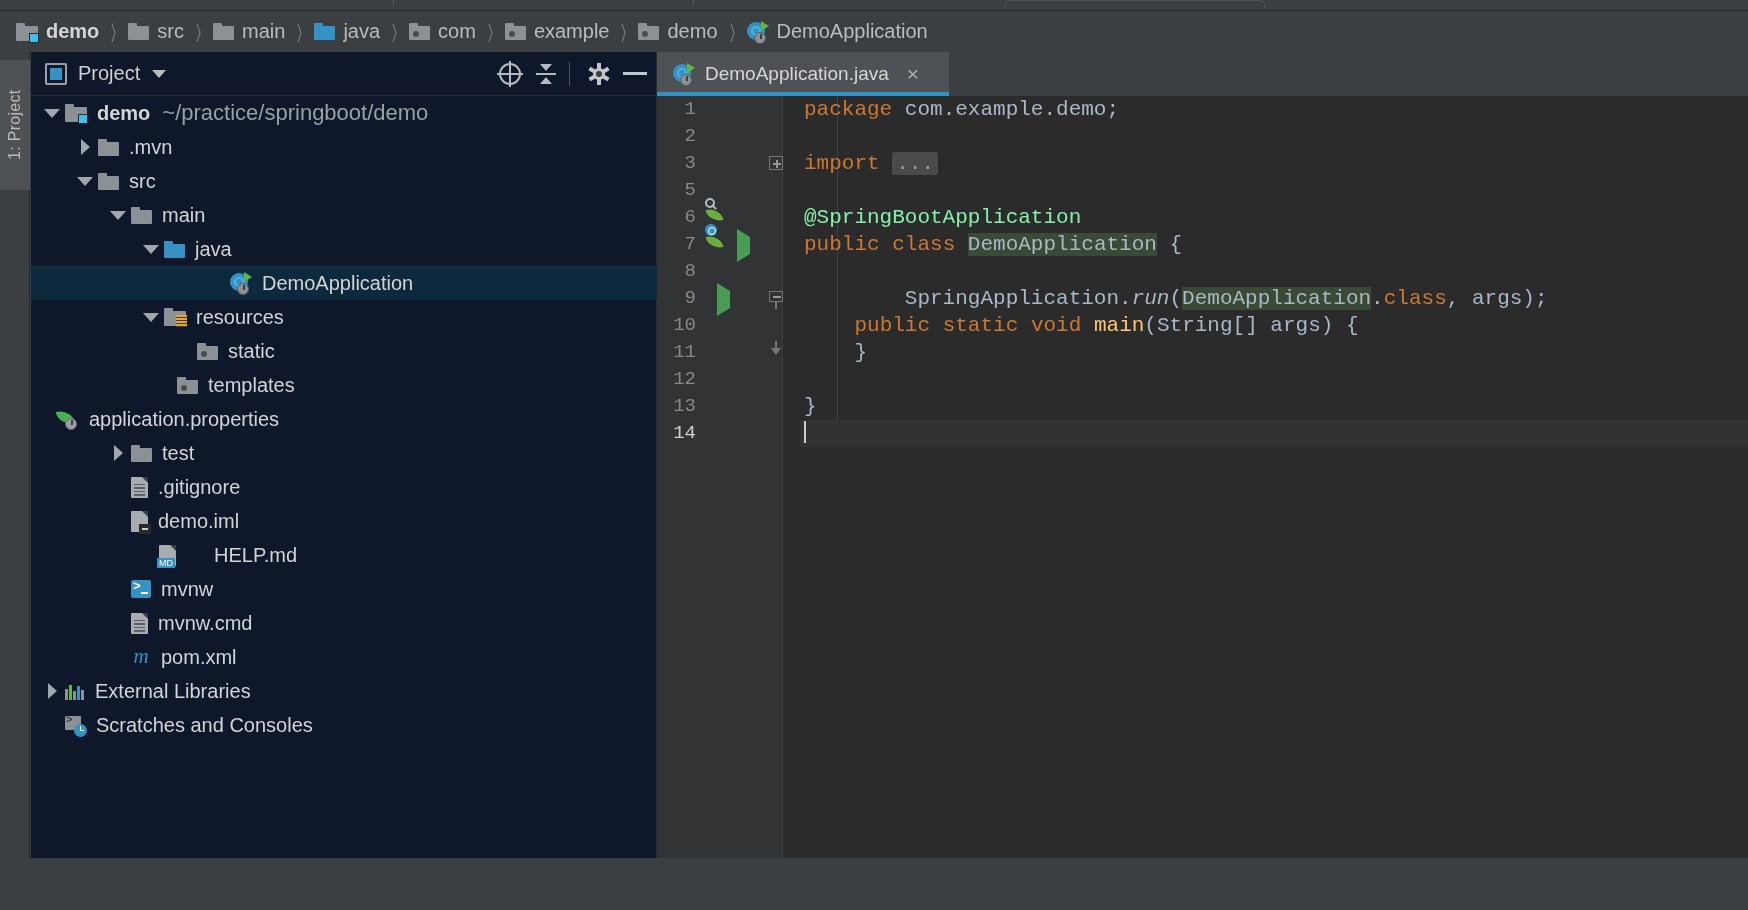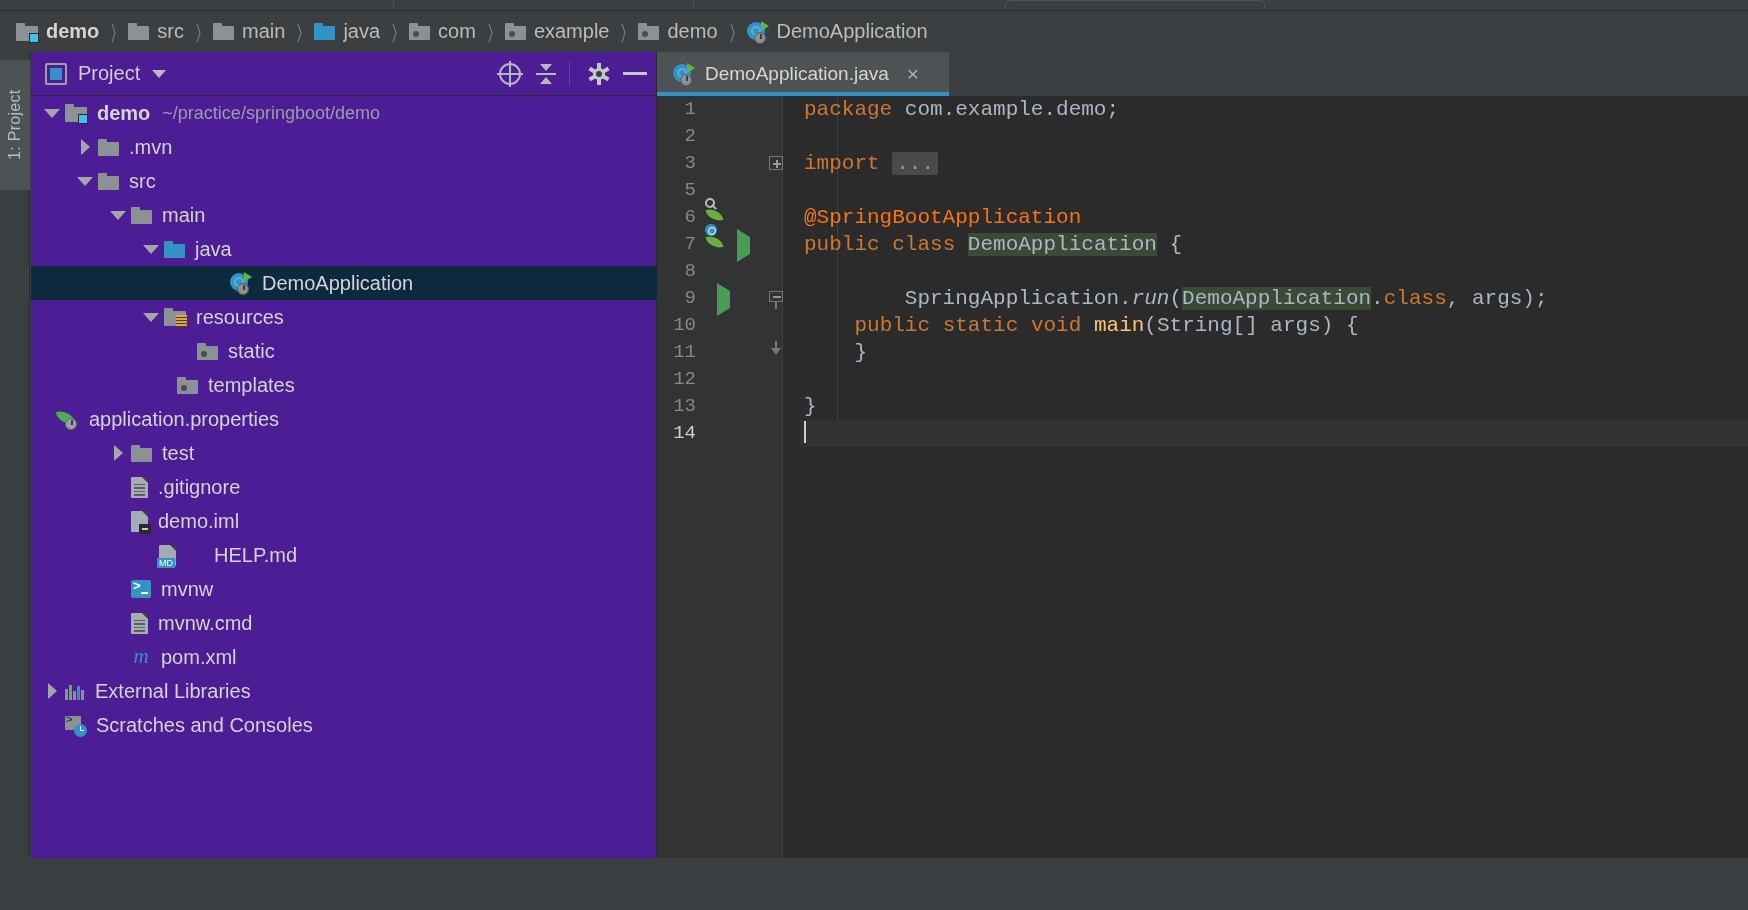--- a/index.html
+++ b/index.html
@@ -119,21 +119,21 @@
     color: #bbbbbb; font-size: 16px;
     writing-mode: vertical-rl; transform: rotate(180deg);
     display: flex; align-items: center; justify-content: center;
     background: #4e5254;
     letter-spacing: 0.3px;
   }
 
   
   .project-panel {
     position: absolute; left: 31px; top: 52px; width: 626px; height: 806px;
-    background: #4c1d95; border-right: 1px solid #2b2b2b;
+    background: #0f172a; border-right: 1px solid #2b2b2b;
   }
   .panel-header {
     position: relative; height: 44px; display: flex; align-items: center;
     padding: 0 6px 0 14px; border-bottom: 1px solid #2b2b2b;
   }
   .panel-header .ph-icon {
     width: 22px; height: 22px; border: 2px solid #9aa0a6; border-radius: 2px;
     display:flex; align-items:center; justify-content:center;
   }
   .panel-header .ph-icon i { width:12px; height:12px; background:#3592c4; display:block; }
@@ -163,21 +163,21 @@
   .tree { position:absolute; left:0; top:44px; width:626px; height:762px; overflow:hidden; }
   .tree-row {
     display:flex; align-items:center; height:34px; padding-right:6px; white-space:nowrap;
   }
   .tree-row.selected { background:#0d293e; }
   .tw { width:26px; flex:0 0 26px; display:flex; align-items:center; justify-content:center; }
   .tw .tri-down { width:0;height:0;border-left:8px solid transparent;border-right:8px solid transparent;border-top:9px solid #a2a7ab; }
   .tw .tri-right { width:0;height:0;border-top:8px solid transparent;border-bottom:8px solid transparent;border-left:9px solid #a2a7ab; }
   .tree-label { font-size: 20px; color: #d2d4d5; margin-left: 10px; }
   .tree-label.bold { font-weight: bold; }
-  .tree-sub { font-size: 18px; color: #9a9fa3; margin-left: 12px; }
+  .tree-sub { font-size: 22px; color: #9a9fa3; margin-left: 12px; }
 
   
   .editor-area {
     position:absolute; left:657px; top:52px; width:1091px; height:858px; background:#2b2b2b;
   }
   .tab-bar { position:relative; height:44px; background:#3c3f41; display:flex; }
   .editor-tab {
     position:relative; display:flex; align-items:center; height:44px; padding:0 14px 0 16px;
     background:#4e5254; min-width: 292px;
   }
@@ -220,21 +220,21 @@
   .fold-end .tail{ position:absolute;left:6px;top:0;width:1.5px;height:9px;background:#777;}
   .fold-end .arw{ position:absolute;left:2px;top:7px;width:0;height:0;border-left:5px solid transparent;border-right:5px solid transparent;border-top:7px solid #777;}
 
   .gutter-stripe { position:absolute; left:126px; top:0; width:17px; height:814px; background:#2b2b2b; }
 
   .code { position:absolute; left:143px; top:0; right:0; height:814px;
     font-family:"Liberation Mono", monospace; font-size:21px; line-height:27px; }
   .cline { height:27px; white-space:pre; color:#a9b7c6; padding-left:4px; }
   .cline.cur { background:#323232; }
   .kw { color:#cc7832; }
-  .ann { color:#f97316; }
+  .ann { color:#86efac; }
   .cls-hl { background:#3a4a35; }
   .mth { color:#ffc66d; }
   .ital { font-style: italic; }
   .fold-dots { background:#4a4a4a; color:#9a9a9a; padding:0 4px; border-radius:2px; }
   .caret-bar { display:inline-block; width:2px; height:22px; background:#cfcfcf; vertical-align:-4px; }
 
   .vline { position:absolute; top:0; width:1px; background:#3f4244; }
 
   .watermark {
     position:absolute; right:14px; bottom:14px; font-size:16px; color:#8e8e8e;

